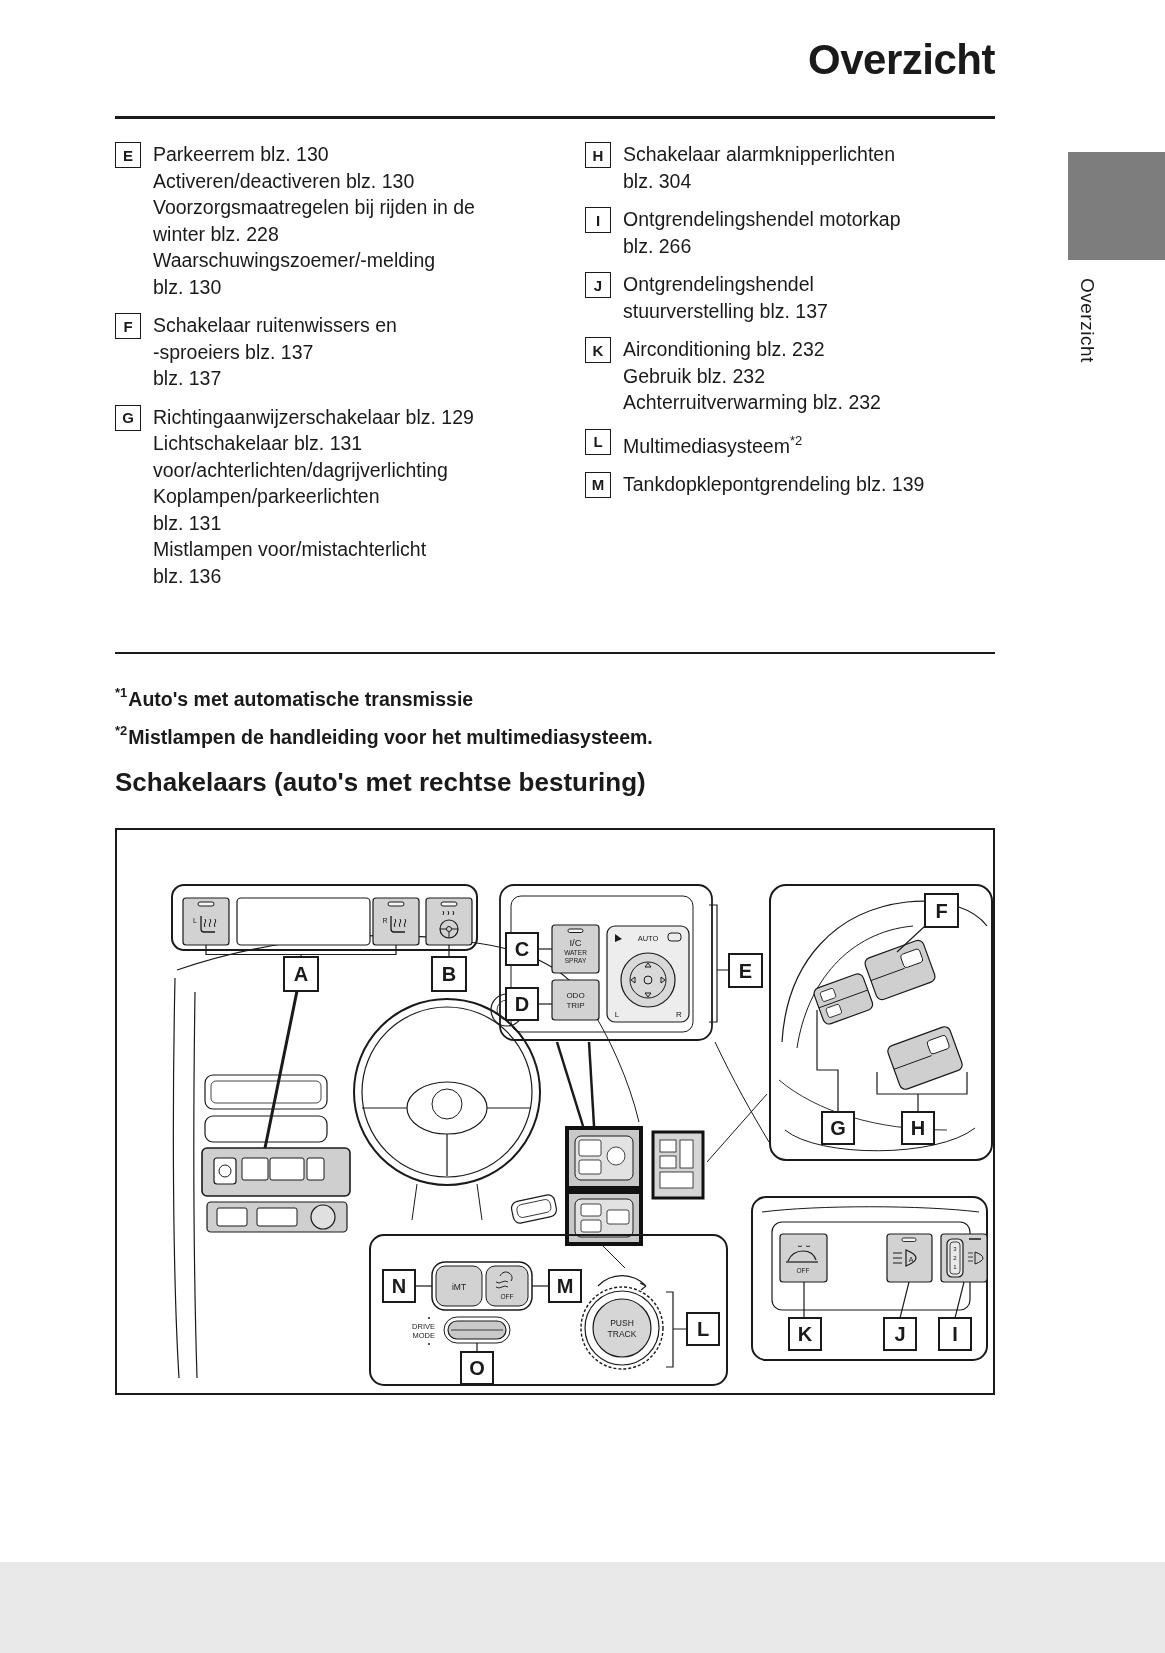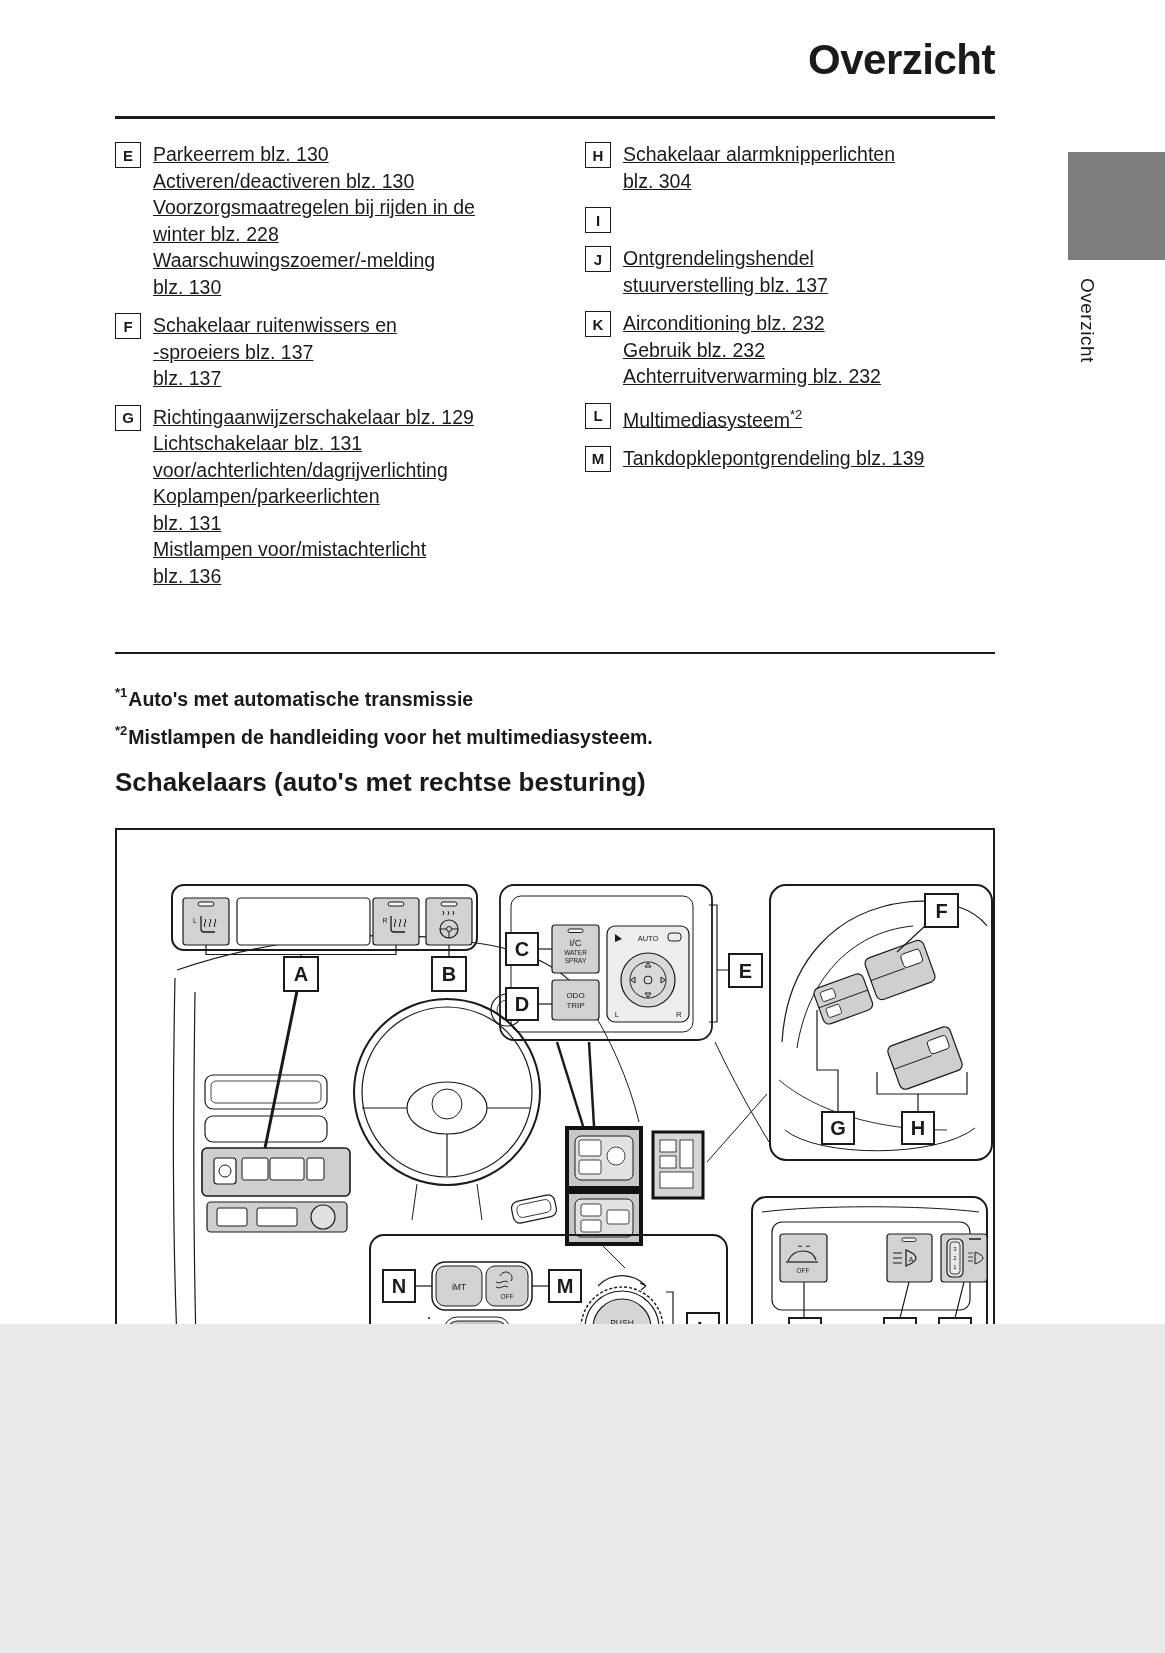--- a/index.html
+++ b/index.html
@@ -1,17 +1,17 @@
 <!DOCTYPE html>
 <html><head>
 <meta charset="utf-8">
 <style>
   html,body{margin:0;padding:0;background:#e9e9e9;}
   .page{
-    position:relative;width:1165px;height:1324px;background:#ffffff;
+    position:relative;width:1165px;height:1562px;background:#ffffff;
     font-family:"Liberation Sans","DejaVu Sans",sans-serif;color:#1a1a1a;
     overflow:hidden;margin:0 auto;
   }
   .title{
     position:absolute;top:36px;left:115px;width:880px;margin:0;
     text-align:right;font-size:42px;font-weight:700;letter-spacing:-0.5px;
   }
   .rule{position:absolute;left:115px;width:880px;background:#1a1a1a;}
   .rule-top{top:116px;height:2.5px;}
   .rule-mid{top:652px;height:2px;}
@@ -23,21 +23,21 @@
   .legend{position:absolute;left:115px;top:141px;width:880px;display:flex;}
   .col-left{width:470px;flex:none;}
   .col-right{width:410px;flex:none;}
   .legend-item{display:flex;margin-bottom:12px;}
   .key-box{
     flex:none;width:24px;height:24px;border:1.8px solid #1a1a1a;margin-right:12px;margin-top:1px;
     display:flex;align-items:center;justify-content:center;
     font-size:15px;font-weight:700;
   }
   .key-lines{font-size:19.5px;line-height:26.5px;}
-  .legend-line{white-space:nowrap;text-decoration:underline;}
+  .legend-line{white-space:nowrap;}
   .legend-line sup{font-size:13px;}
   .footnotes{position:absolute;left:115px;top:686px;font-size:19.5px;font-weight:bold;}
   .footnote{margin-bottom:13px;white-space:nowrap;}
   .footnote sup{font-size:13px;position:relative;top:-1px;margin-right:1px;}
   .section-heading{position:absolute;left:115px;top:767px;font-size:26px;font-weight:700;}
   .diagram-frame{
     position:absolute;left:115px;top:828px;width:880px;height:567px;
     border:2px solid #1a1a1a;box-sizing:border-box;background:#fff;
   }
   .page-number{position:absolute;top:1578px;left:960px;width:90px;text-align:right;font-size:21px;font-weight:700;}
@@ -94,20 +94,24 @@
     <div class="col-right" id="col-right">
         <div class="legend-item">
           <span class="key-box">H</span>
           <div class="key-lines">
             <div class="legend-line">Schakelaar alarmknipperlichten</div>
             <div class="legend-line">blz. 304</div>
           </div>
         </div>
         <div class="legend-item">
           <span class="key-box">I</span>
+          <div class="key-lines">
+            <div class="legend-line">Ontgrendelingshendel motorkap</div>
+            <div class="legend-line">blz. 266</div>
+          </div>
         </div>
         <div class="legend-item">
           <span class="key-box">J</span>
           <div class="key-lines">
             <div class="legend-line">Ontgrendelingshendel</div>
             <div class="legend-line">stuurverstelling blz. 137</div>
           </div>
         </div>
         <div class="legend-item">
           <span class="key-box">K</span>

